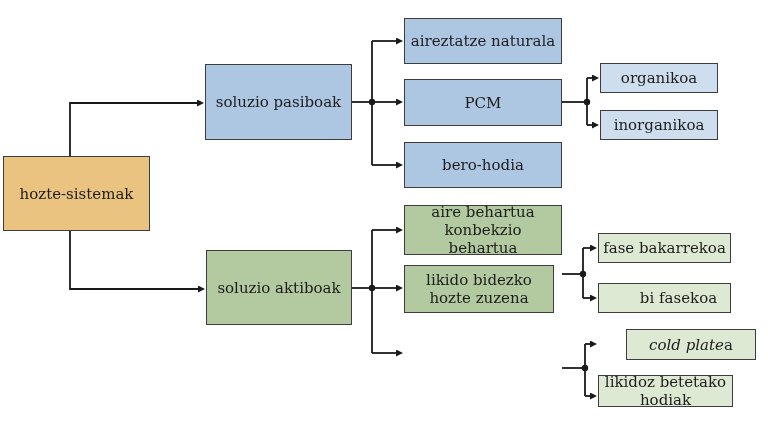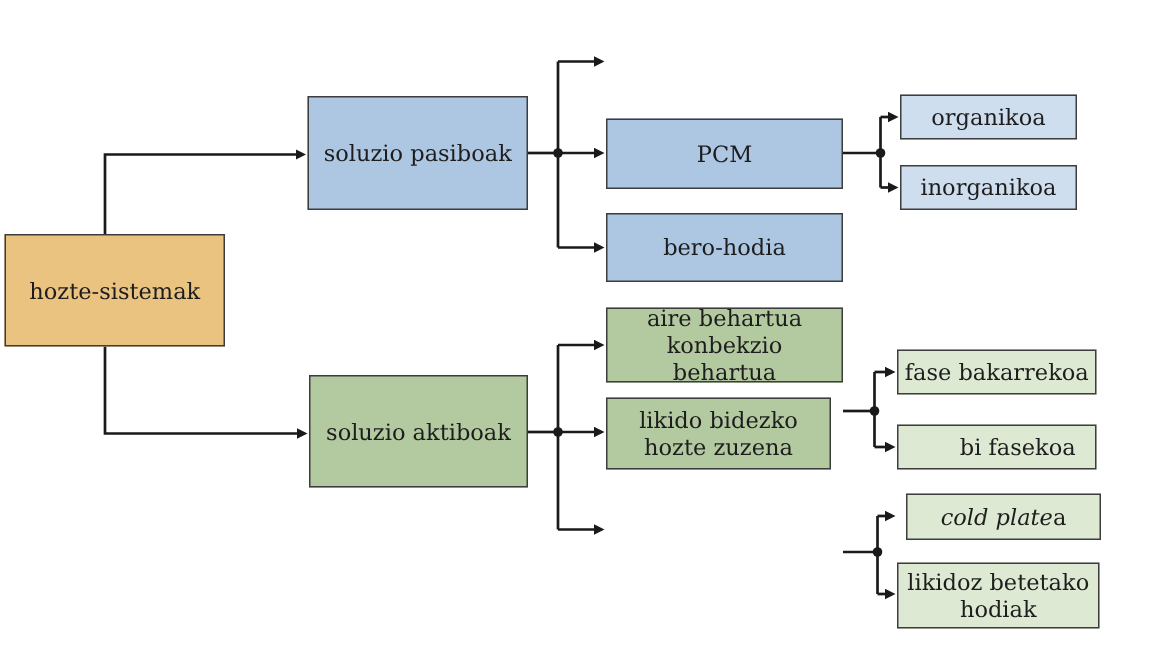--- a/index.html
+++ b/index.html
@@ -41,22 +41,22 @@
   .n-airezt    { left: 404px; top: 18px;  width: 158px; height: 46px; }
   .n-pcm       { left: 404px; top: 79px;  width: 158px; height: 47px; }
   .n-bero      { left: 404px; top: 142px; width: 158px; height: 46px; }
   .n-organ     { left: 600px; top: 63px;  width: 118px; height: 30px; }
   .n-inorgan   { left: 600px; top: 110px; width: 118px; height: 30px; }
   .n-airebid   { left: 404px; top: 205px; width: 158px; height: 50px; }
   .n-zuzena    { left: 404px; top: 265px; width: 150px; height: 48px; }
   .n-ezzuzena  { left: 404px; top: 325px; width: 158px; height: 50px; }
   .n-fasebak   { left: 598px; top: 233px; width: 133px; height: 30px; }
   .n-bifase    { left: 598px; top: 283px; width: 133px; height: 30px; padding-left: 32px; }
-  .n-coldplate { left: 604px; top: 329px; width: 130px; height: 31px; }
-  .n-likidoz   { left: 598px; top: 375px; width: 135px; height: 44px; }
+  .n-coldplate { left: 626px; top: 329px; width: 130px; height: 31px; }
+  .n-likidoz   { left: 598px; top: 375px; width: 135px; height: 32px; }
 
   .italic { font-style: italic; }
 
   svg.connectors {
     position: absolute;
     left: 0; top: 0;
     width: 768px;
     height: 432px;
     pointer-events: none;
   }
@@ -114,20 +114,21 @@
     <circle class="junction-dot" cx="372" cy="288" r="3.2"></circle>
     <circle class="junction-dot" cx="587" cy="102" r="3.2"></circle>
     <circle class="junction-dot" cx="583" cy="274" r="3.2"></circle>
     <circle class="junction-dot" cx="585" cy="368" r="3.2"></circle>
   </svg>
 
   <div class="node fill-root n-root">hozte-sistemak</div>
 
   <div class="node fill-blue n-passive">soluzio pasiboak</div>
 
+  <div class="node fill-blue n-airezt">aireztatze naturala</div>
 
   <div class="node fill-blue n-pcm">PCM</div>
 
   <div class="node fill-blue n-bero">bero-hodia</div>
 
   <div class="node fill-blue2 n-organ">organikoa</div>
 
   <div class="node fill-blue2 n-inorgan">inorganikoa</div>
 
   <div class="node fill-green n-active">soluzio aktiboak</div>

